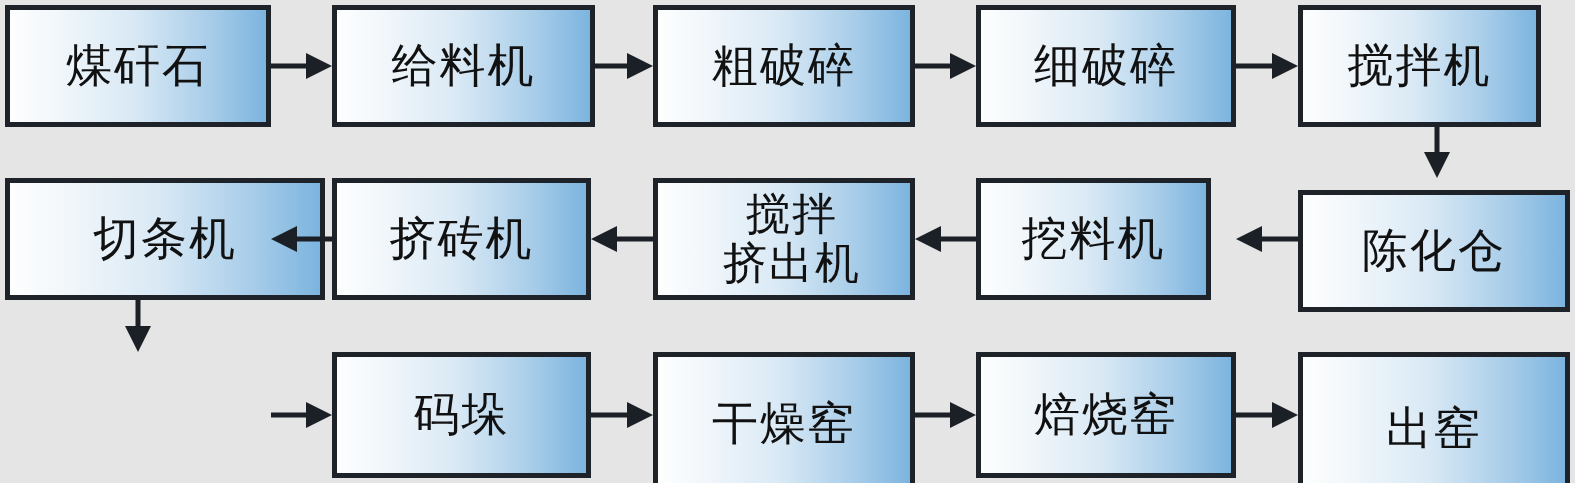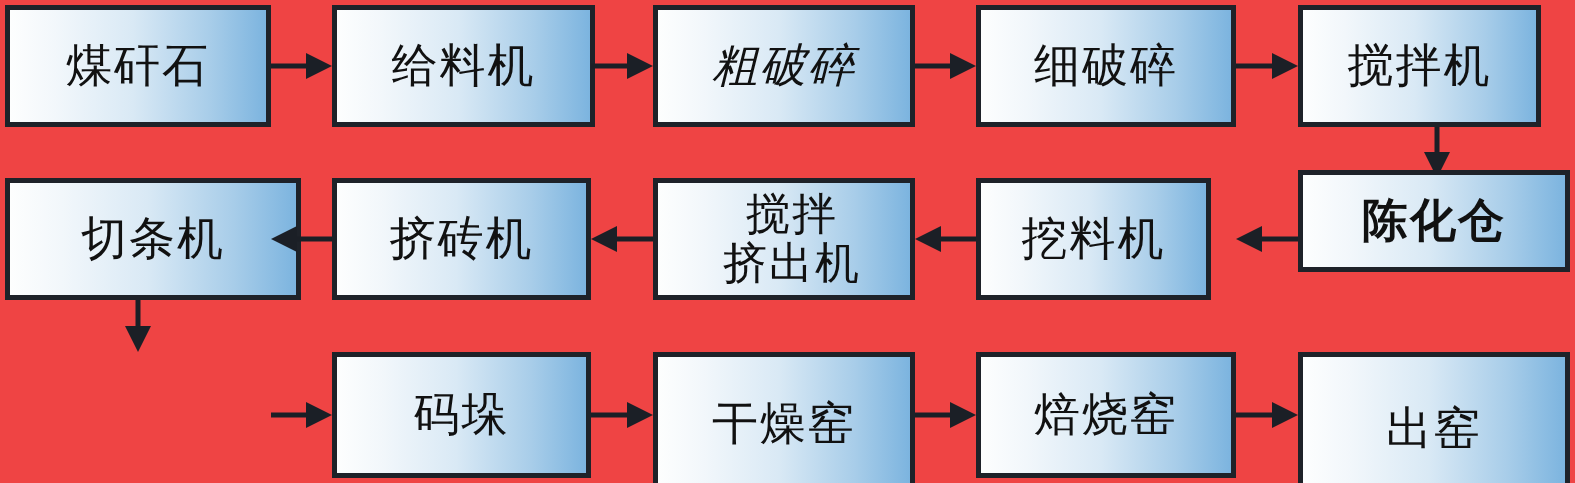--- a/index.html
+++ b/index.html
@@ -7,21 +7,21 @@
     padding: 0;
     background: #ffffff;
   }
   body {
     font-family: "Liberation Serif", "DejaVu Serif", serif;
   }
   #flowchart {
     position: relative;
     width: 1575px;
     height: 483px;
-    background: #ef4444;
+    background: #e5e5e5;
     overflow: hidden;
   }
   .node {
     position: absolute;
     box-sizing: border-box;
     border: 5px solid #1e2229;
     background: linear-gradient(to right, #fdfefe 0%, #f2f7fb 18%, #d9e9f5 48%, #a8cde9 78%, #7cb4df 100%);
     display: flex;
     align-items: center;
     justify-content: center;
@@ -99,42 +99,42 @@
     <div class="head right"></div>
   </div>
 
   <div class="node" style="left:332px; top:5px; width:263px; height:122px;">给料机</div>
 
   <div class="conn" style="left:591px; top:5px; width:62px; height:122px;">
     <div class="shaft-h" style="left:0; right:24px;"></div>
     <div class="head right"></div>
   </div>
 
-  <div class="node" style="left:653px; top:5px; width:262px; height:122px;font-style:italic;">粗破碎</div>
+  <div class="node" style="left:653px; top:5px; width:262px; height:122px;">粗破碎</div>
 
   <div class="conn" style="left:915px; top:5px; width:61px; height:122px;">
     <div class="shaft-h" style="left:0; right:24px;"></div>
     <div class="head right"></div>
   </div>
 
   <div class="node" style="left:976px; top:5px; width:260px; height:122px;">细破碎</div>
 
   <div class="conn" style="left:1236px; top:5px; width:62px; height:122px;">
     <div class="shaft-h" style="left:0; right:24px;"></div>
     <div class="head right"></div>
   </div>
 
   <div class="node" style="left:1298px; top:5px; width:243px; height:122px;">搅拌机</div>
 
   <div class="conn" style="left:1412px; top:127px; width:50px; height:51px;">
     <div class="shaft-v" style="top:0; bottom:22px;"></div>
     <div class="head down"></div>
   </div>
 
-  <div class="node" style="left:5px; top:178px; width:296px; height:122px;">切条机</div>
+  <div class="node" style="left:5px; top:178px; width:320px; height:122px;">切条机</div>
 
   <div class="conn" style="left:271px; top:178px; width:61px; height:122px;">
     <div class="shaft-h" style="left:24px; right:0;"></div>
     <div class="head left"></div>
   </div>
 
   <div class="node" style="left:332px; top:178px; width:259px; height:122px;">挤砖机</div>
 
   <div class="conn" style="left:591px; top:178px; width:62px; height:122px;">
     <div class="shaft-h" style="left:24px; right:0;"></div>
@@ -149,21 +149,21 @@
     <div class="head left"></div>
   </div>
 
   <div class="node" style="left:976px; top:178px; width:235px; height:122px;">挖料机</div>
 
   <div class="conn" style="left:1236px; top:178px; width:62px; height:122px;">
     <div class="shaft-h" style="left:24px; right:0;"></div>
     <div class="head left"></div>
   </div>
 
-  <div class="node" style="left:1298px; top:170px; width:272px; height:102px;font-weight:bold;">陈化仓</div>
+  <div class="node" style="left:1298px; top:190px; width:272px; height:122px;">陈化仓</div>
 
   <div class="conn" style="left:113px; top:300px; width:50px; height:52px;">
     <div class="shaft-v" style="top:0; bottom:22px;"></div>
     <div class="head down"></div>
   </div>
 
 
   <div class="conn" style="left:271px; top:352px; width:61px; height:126px;">
     <div class="shaft-h" style="left:0; right:24px;"></div>
     <div class="head right"></div>

